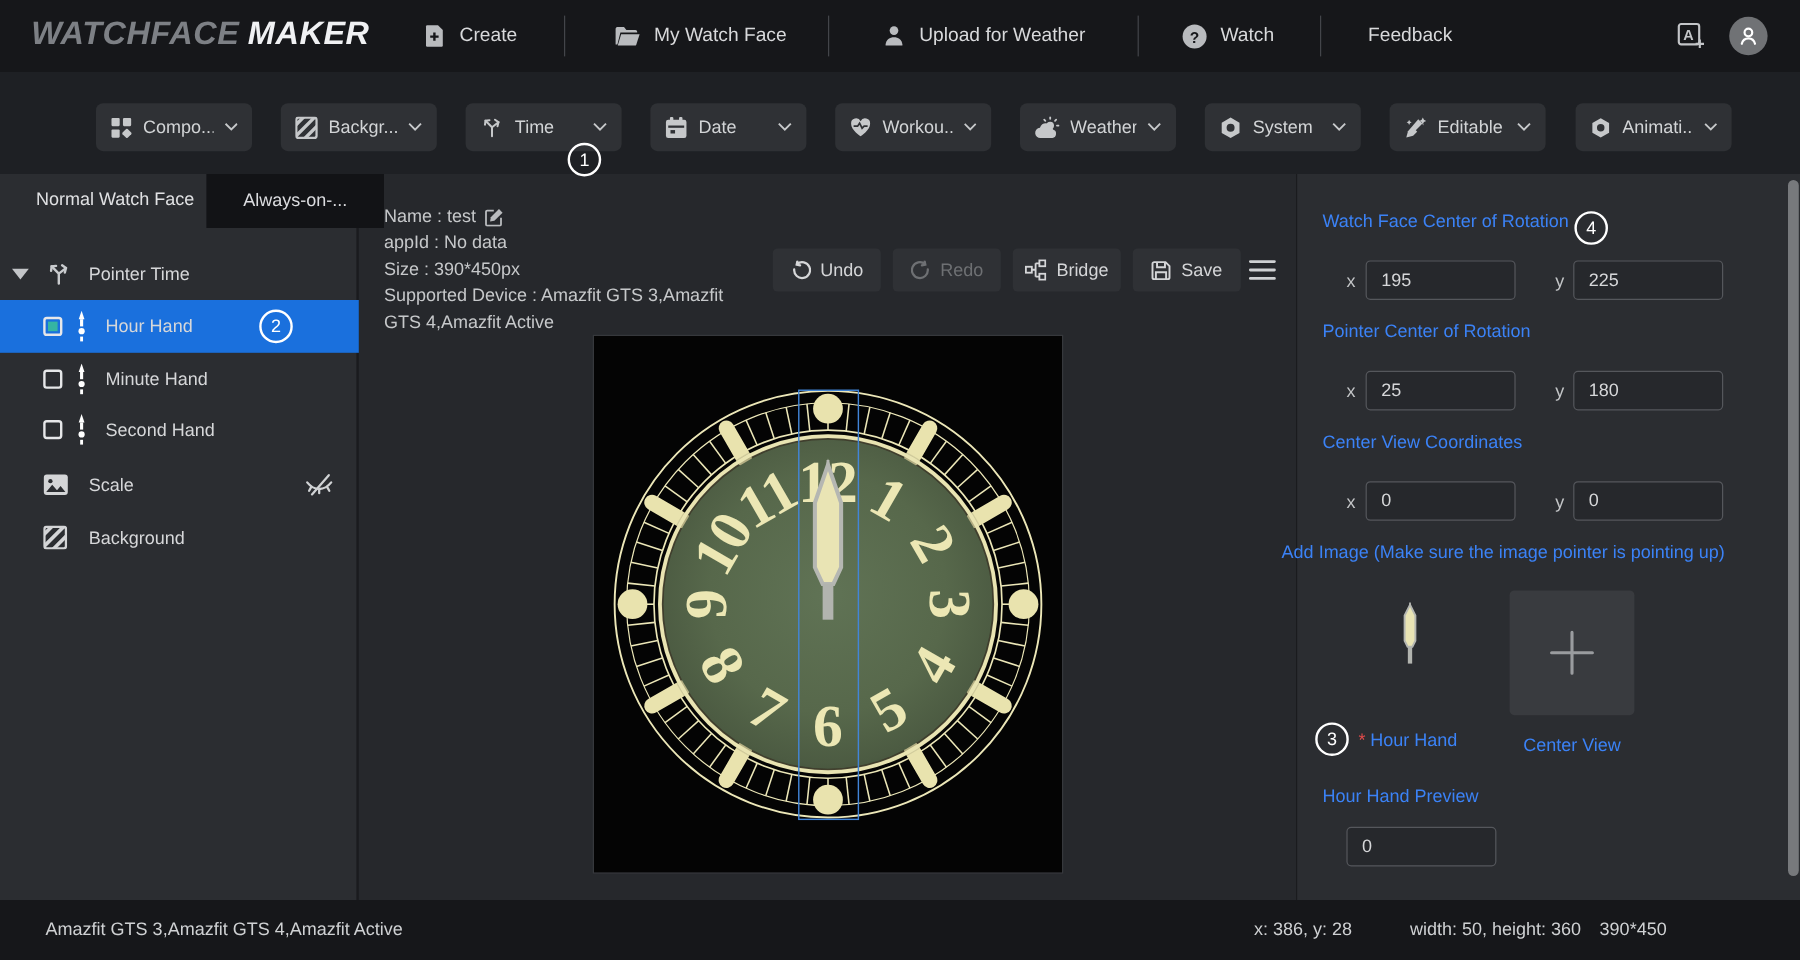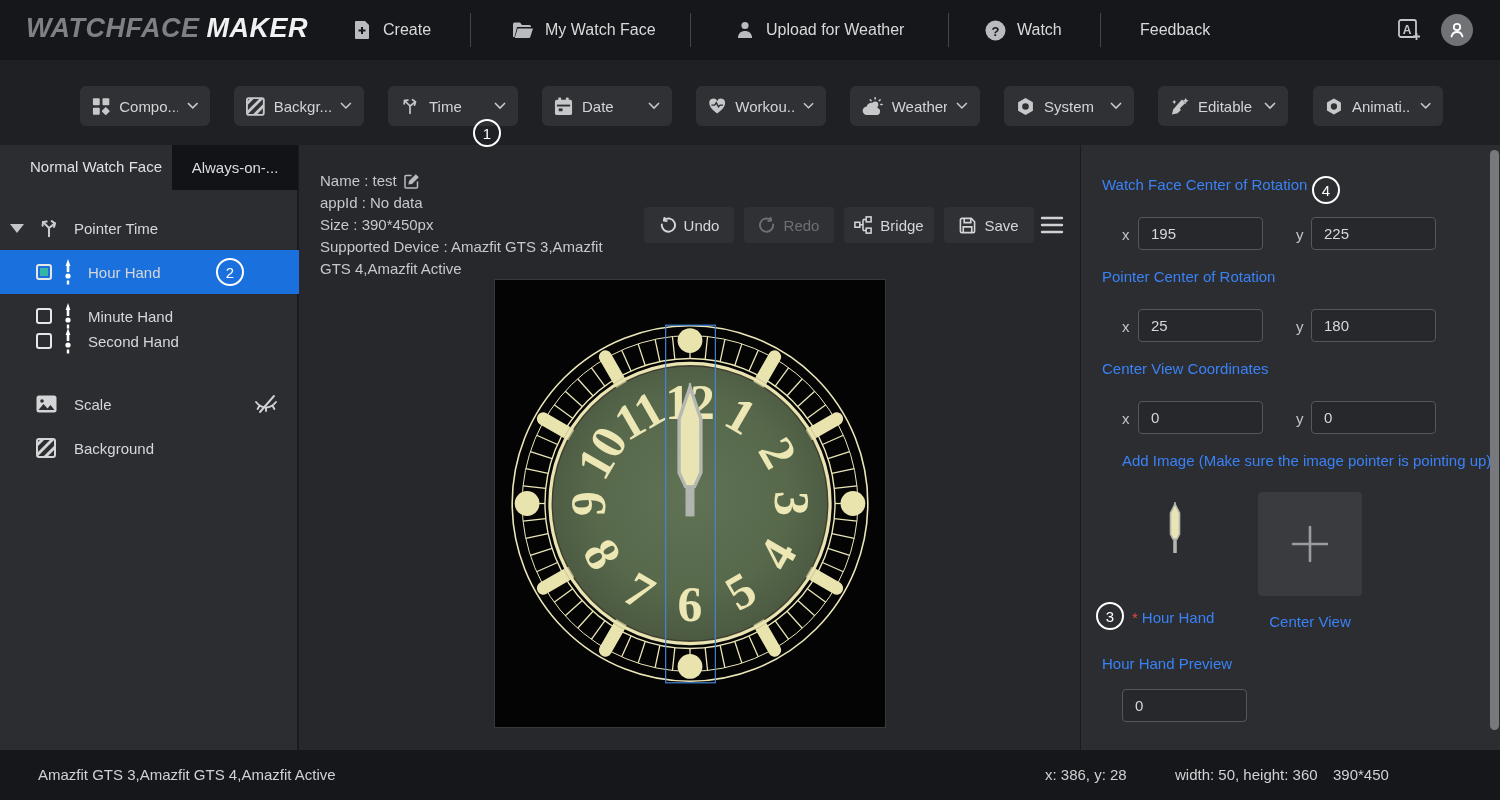--- a/index.html
+++ b/index.html
@@ -25,21 +25,21 @@
   .toolbar{left:0;top:60px;width:1500px;height:85px;background:#1e2024;}
   .tbtn{top:86px;width:130px;height:40px;border-radius:6px;background:#2f3135;
     display:flex;align-items:center;gap:9px;padding:0 12px;box-sizing:border-box;
     color:#d2d4d6;cursor:pointer;}
   .tbtn .lbl{white-space:nowrap;overflow:hidden;}
   .tbtn .chev{margin-left:auto;}
 
   
   .sidebar{left:0;top:145px;width:299px;height:605px;background:#2b2d31;border-right:2px solid #1a1b1e;box-sizing:border-box;}
   .tab1{left:14px;top:158px;font-size:15px;color:#e0e1e3;cursor:pointer;margin-left:16px;}
-  .tab2{left:172px;top:145px;width:126px;height:45px;background:#121316;color:#dcdde0;
+  .tab2{left:172px;top:145px;width:148px;height:45px;background:#121316;color:#dcdde0;
         display:flex;align-items:center;justify-content:center;font-size:15px;cursor:pointer;}
   .trow{left:0;width:299px;height:44px;display:flex;align-items:center;cursor:pointer;}
   .trow.selected{background:#1a70dd;}
   .caret{position:absolute;left:10px;width:0;height:0;border-left:7px solid transparent;border-right:7px solid transparent;border-top:9px solid #c3c5c8;}
   .cbx{position:absolute;left:36px;width:16px;height:16px;border:2px solid #e6e7e9;border-radius:3px;box-sizing:border-box;background:transparent;}
   .cbx .fill{position:absolute;left:2px;top:2px;width:8px;height:8px;}
   .hand-ic{position:absolute;left:62px;}
   .tree-label{position:absolute;left:88px;}
   .tree-label2{position:absolute;left:74px;}
 
@@ -289,21 +289,21 @@
   <span class="cbx"></span>
   <svg class="hand-ic" style="top:9px;" width="12" height="27" viewBox="0 0 12 27">
       <polygon points="6,0 8.4,7 3.6,7" fill="#fff"></polygon>
       <rect x="4.7" y="7" width="2.6" height="6" fill="#fff"></rect>
       <circle cx="6" cy="17" r="2.6" fill="#fff"></circle>
       <rect x="4.8" y="21.5" width="2.4" height="4" fill="#fff"></rect>
     </svg>
   <span class="tree-label">Minute Hand</span>
 </div>
 
-<div class="abs trow" style="top:319px;">
+<div class="abs trow" style="top:336px;">
   <span class="cbx"></span>
   <svg class="hand-ic" style="top:9px;" width="12" height="27" viewBox="0 0 12 27">
       <polygon points="6,0 8.4,7 3.6,7" fill="#fff"></polygon>
       <rect x="4.7" y="7" width="2.6" height="6" fill="#fff"></rect>
       <circle cx="6" cy="17" r="2.6" fill="#fff"></circle>
       <rect x="4.8" y="21.5" width="2.4" height="4" fill="#fff"></rect>
     </svg>
   <span class="tree-label">Second Hand</span>
 </div>
 
@@ -523,21 +523,21 @@
 <input class="num-input" style="left: 1138px; top: 309px;" value="25">
 <span class="abs axis" style="left:1296px;top:318px;">y</span>
 <input class="num-input" style="left: 1311px; top: 309px;" value="180">
 
 <div class="abs ptitle" style="left:1102px;top:360px;">Center View Coordinates</div>
 <span class="abs axis" style="left:1122px;top:410px;">x</span>
 <input class="num-input" style="left: 1138px; top: 401px;" value="0">
 <span class="abs axis" style="left:1296px;top:410px;">y</span>
 <input class="num-input" style="left: 1311px; top: 401px;" value="0">
 
-<div class="abs ptitle" style="left:1122px;top:452px;">Add Image (Make sure the image pointer is pointing up)</div>
+<div class="abs ptitle" style="left:1068px;top:452px;">Add Image (Make sure the image pointer is pointing up)</div>
 
 <svg class="abs" style="left:1164px;top:500px;" width="22" height="68" viewBox="0 0 22 68">
   <path d="M11 2 L11 6" stroke="#b8bab5" stroke-width="1.4"></path>
   <path d="M11 4 L15.5 13 L15.5 34 L13 39 L9 39 L6.5 34 L6.5 13 Z" fill="#e9e4b4" stroke="#b5b7b2" stroke-width="1.6"></path>
   <rect x="9.2" y="39" width="3.6" height="14" fill="#b2b4af"></rect>
 </svg>
 
 <div class="abs plusbox">
   <svg width="46" height="46" viewBox="0 0 46 46">
       <path d="M23 6v34M6 23h34" stroke="#9a9c9f" stroke-width="2.6" stroke-linecap="round"></path>

